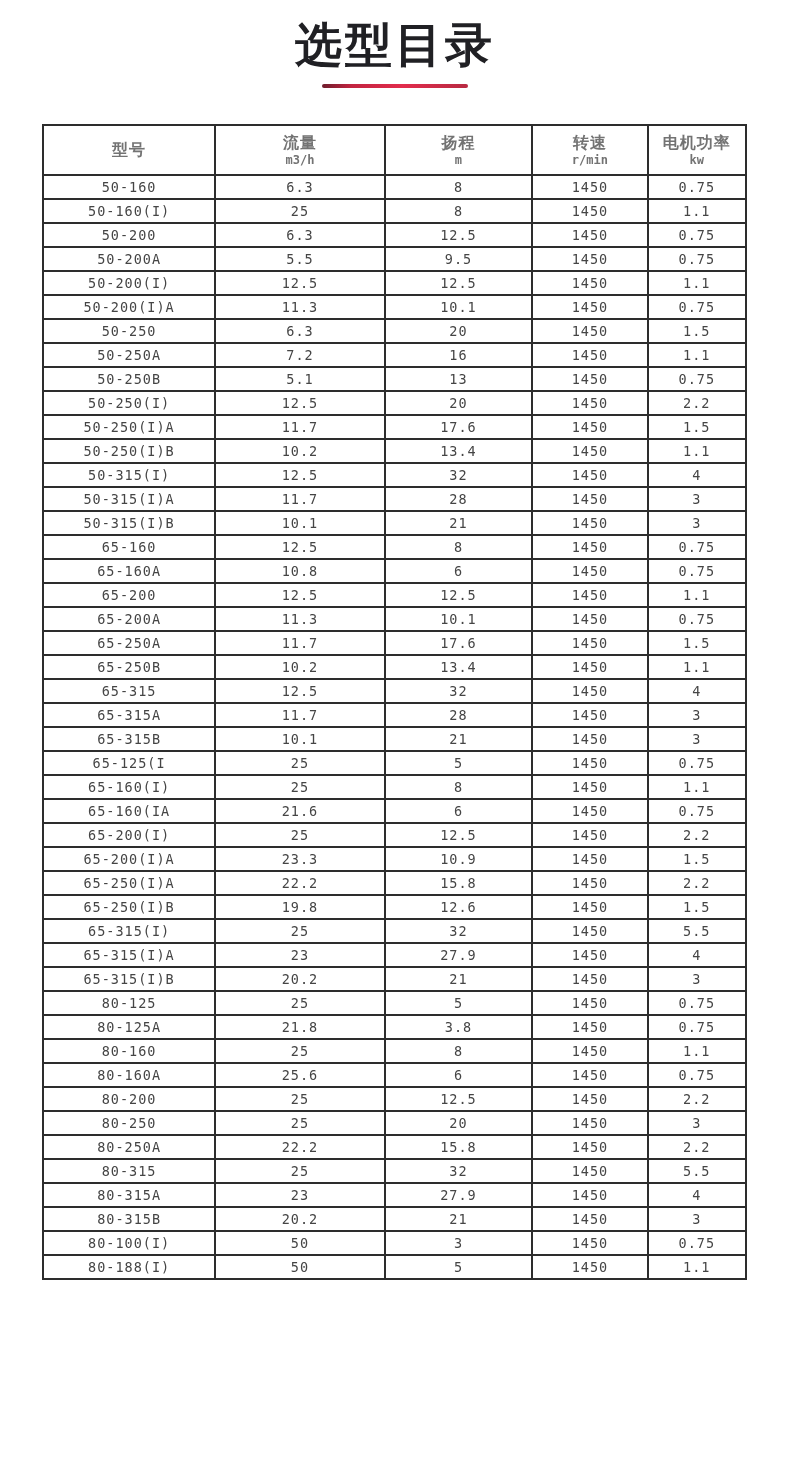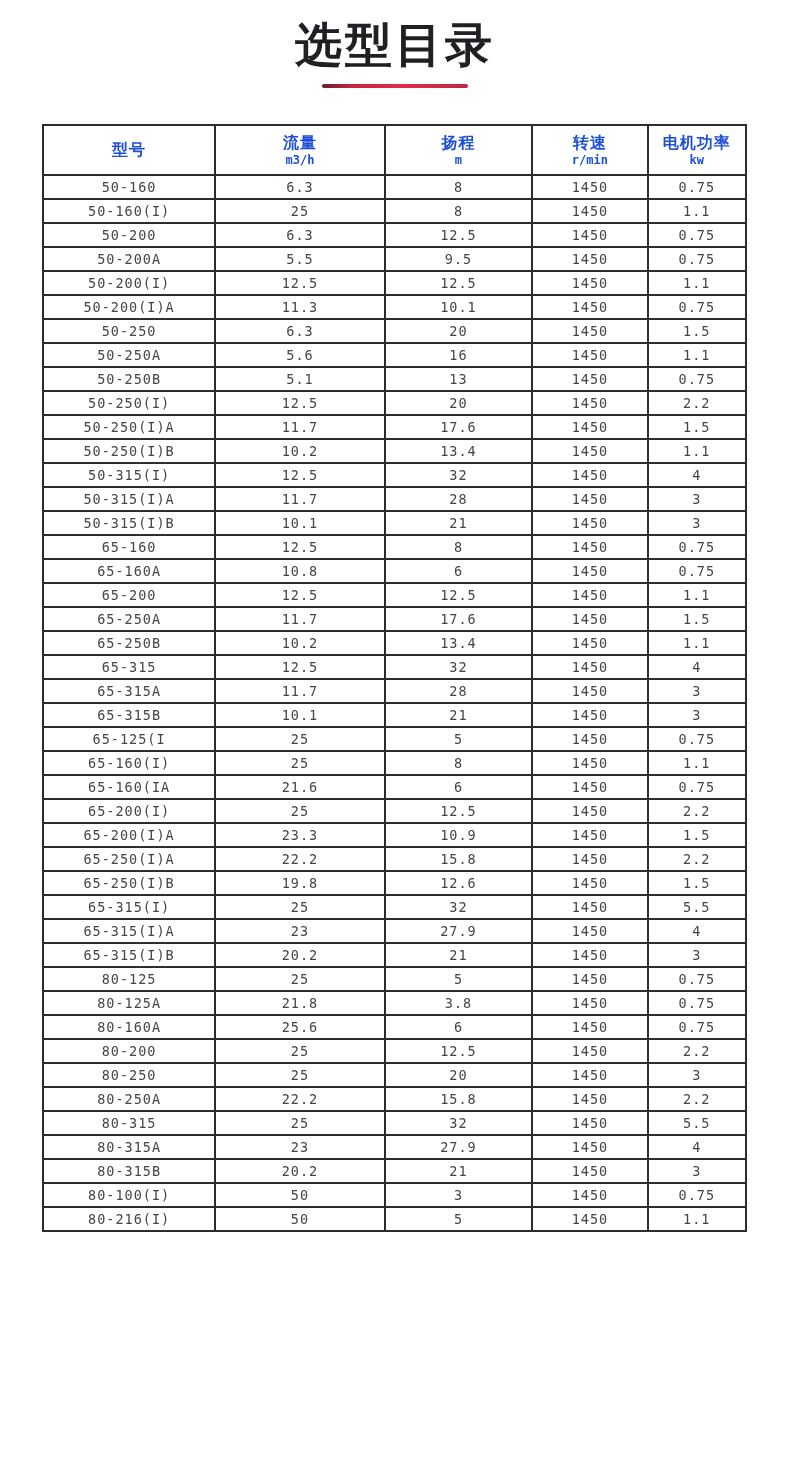--- a/index.html
+++ b/index.html
@@ -32,21 +32,21 @@
     border-collapse: collapse;
     table-layout: fixed;
   }
   .catalog th, .catalog td {
     border: 2px solid #2d2d2d;
     text-align: center;
     vertical-align: middle;
   }
   .catalog th {
     height: 50px;
-    color: #1d4ed8;
+    color: #737373;
     font-weight: bold;
     padding: 2px 0;
   }
   .h-label {
     font-size: 16px;
     letter-spacing: 1px;
     line-height: 1.35;
     font-family: "Liberation Sans", sans-serif;
   }
   .h-unit {
@@ -155,21 +155,21 @@
           </tr>
           <tr>
             <td>50-250</td>
             <td>6.3</td>
             <td>20</td>
             <td>1450</td>
             <td>1.5</td>
           </tr>
           <tr>
             <td>50-250A</td>
-            <td>5.6</td>
+            <td>7.2</td>
             <td>16</td>
             <td>1450</td>
             <td>1.1</td>
           </tr>
           <tr>
             <td>50-250B</td>
             <td>5.1</td>
             <td>13</td>
             <td>1450</td>
             <td>0.75</td>
@@ -231,20 +231,27 @@
             <td>0.75</td>
           </tr>
           <tr>
             <td>65-200</td>
             <td>12.5</td>
             <td>12.5</td>
             <td>1450</td>
             <td>1.1</td>
           </tr>
           <tr>
+            <td>65-200A</td>
+            <td>11.3</td>
+            <td>10.1</td>
+            <td>1450</td>
+            <td>0.75</td>
+          </tr>
+          <tr>
             <td>65-250A</td>
             <td>11.7</td>
             <td>17.6</td>
             <td>1450</td>
             <td>1.5</td>
           </tr>
           <tr>
             <td>65-250B</td>
             <td>10.2</td>
             <td>13.4</td>
@@ -350,20 +357,27 @@
             <td>0.75</td>
           </tr>
           <tr>
             <td>80-125A</td>
             <td>21.8</td>
             <td>3.8</td>
             <td>1450</td>
             <td>0.75</td>
           </tr>
           <tr>
+            <td>80-160</td>
+            <td>25</td>
+            <td>8</td>
+            <td>1450</td>
+            <td>1.1</td>
+          </tr>
+          <tr>
             <td>80-160A</td>
             <td>25.6</td>
             <td>6</td>
             <td>1450</td>
             <td>0.75</td>
           </tr>
           <tr>
             <td>80-200</td>
             <td>25</td>
             <td>12.5</td>
@@ -406,21 +420,21 @@
             <td>3</td>
           </tr>
           <tr>
             <td>80-100(I)</td>
             <td>50</td>
             <td>3</td>
             <td>1450</td>
             <td>0.75</td>
           </tr>
           <tr>
-            <td>80-216(I)</td>
+            <td>80-188(I)</td>
             <td>50</td>
             <td>5</td>
             <td>1450</td>
             <td>1.1</td>
           </tr>
         </tbody>
     </table>
   </div>
 
 </div>

